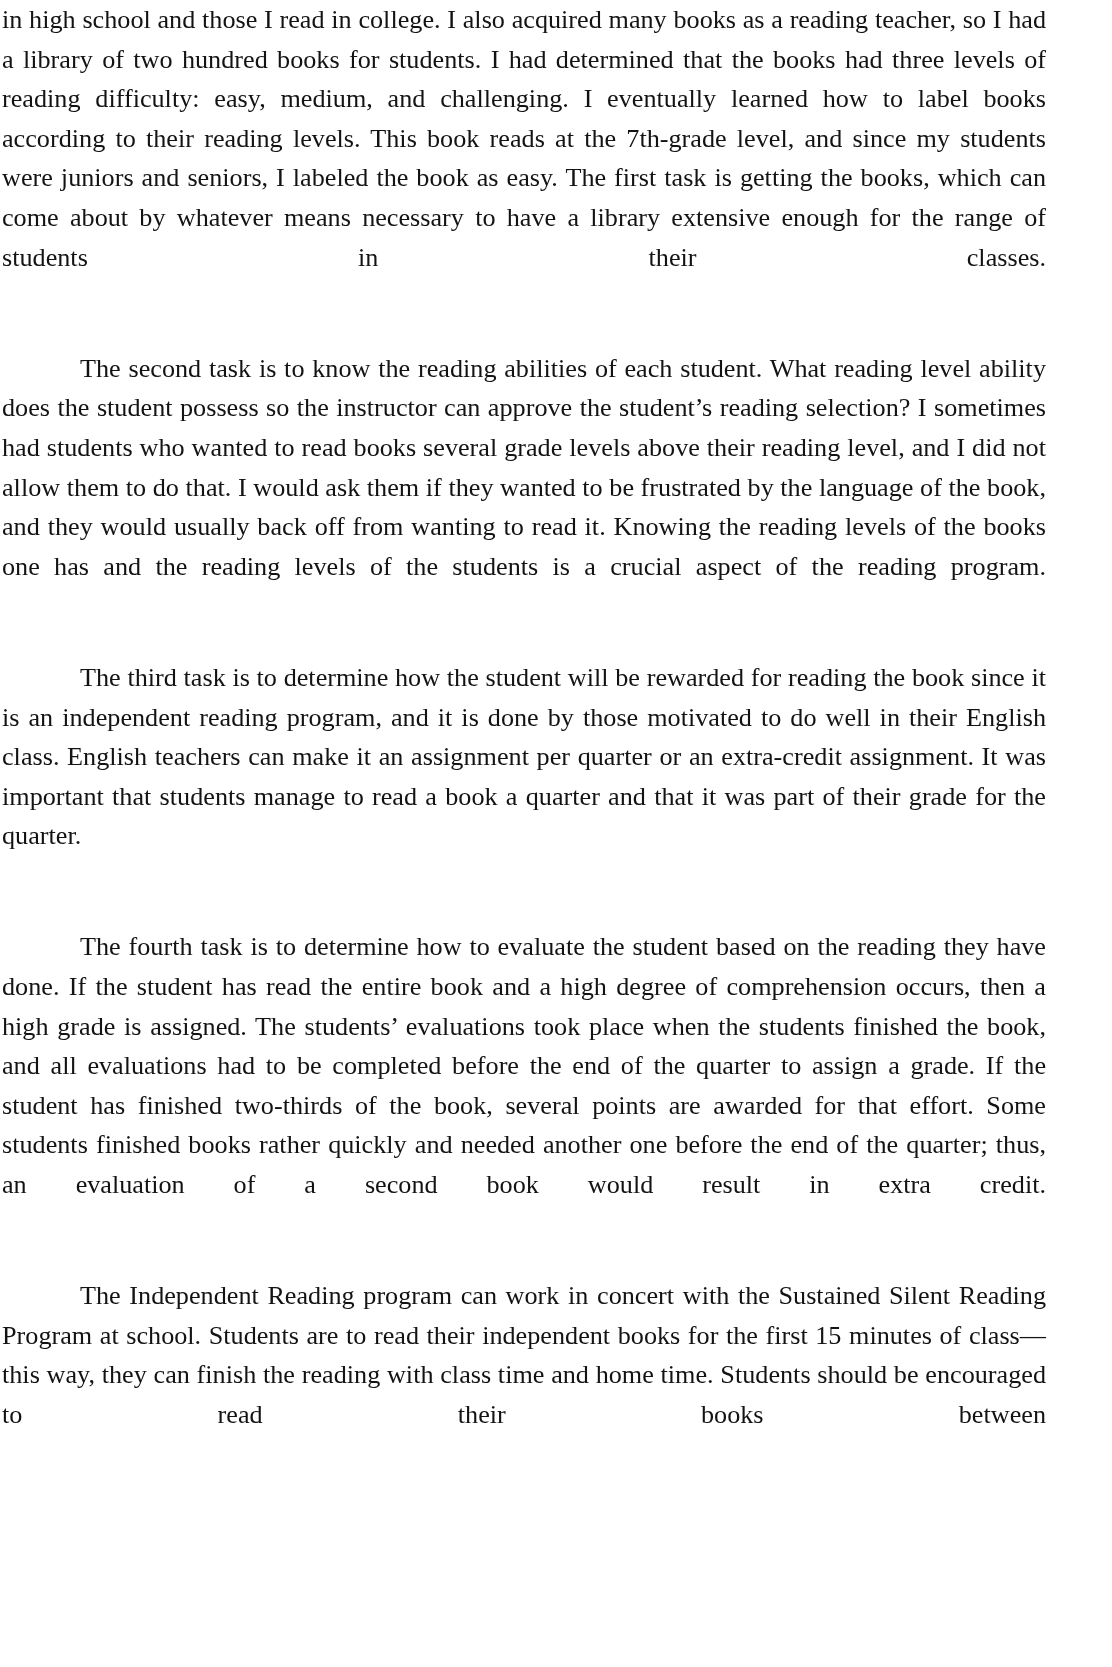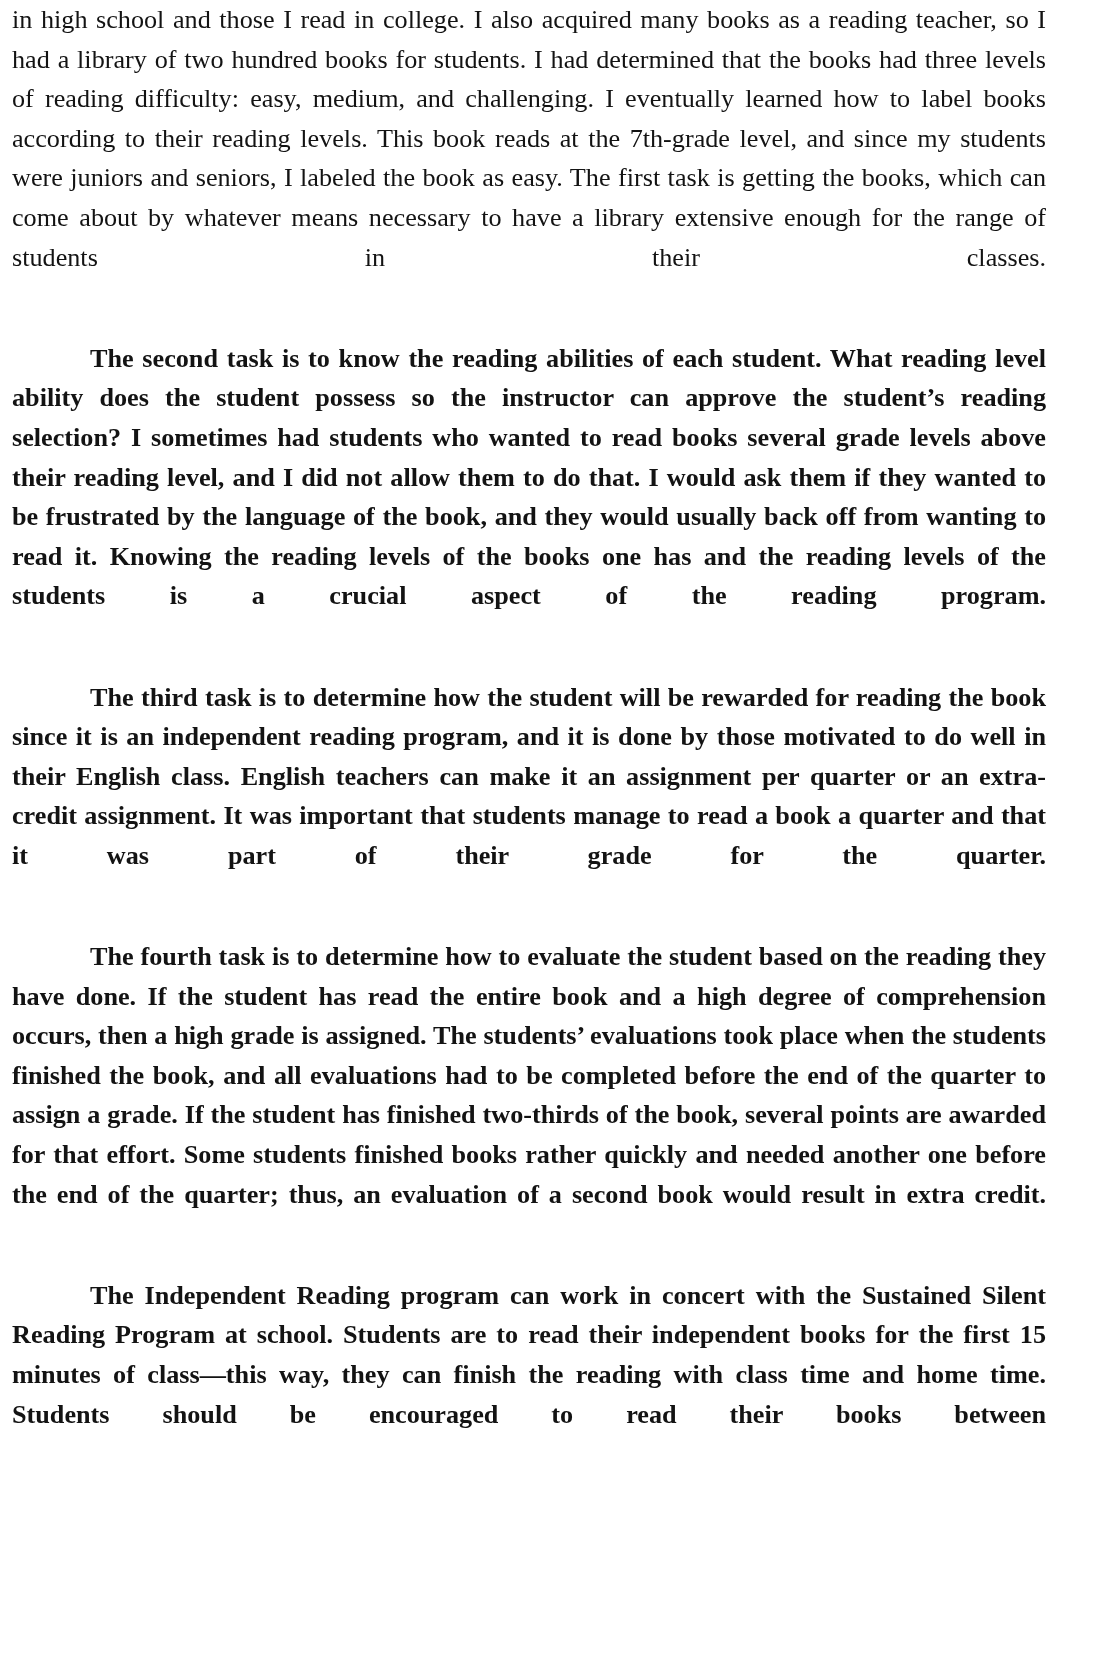--- a/index.html
+++ b/index.html
@@ -13,21 +13,21 @@
     height: 1667px;
     overflow: hidden;
     font-family: "Liberation Serif", "DejaVu Serif", serif;
   }
   .page {
     position: relative;
     width: 1112px;
     height: 1667px;
     background: #ffffff;
     box-sizing: border-box;
-    padding: 0px 66px 0px 12px;
+    padding: 0px 66px 0px 2px;
   }
   .body-text {
     font-size: 26.2px;
     line-height: 39.6px;
     color: #131313;
     text-align: justify;
     text-justify: inter-word;
     -webkit-font-feature-settings: "liga" 1, "kern" 1;
     font-feature-settings: "liga" 1, "kern" 1;
     hyphens: none;
@@ -35,22 +35,21 @@
   }
   p.para {
     margin: 0 0 0 0;
     text-indent: 78px;
     text-align: justify;
   }
   p.para.continued {
     text-indent: 0;
   }
   p.para + p.para {
-    margin-top: 22px;
-    font-weight: bold;
+    margin-top: 32px;
   }
   
   p.para:after {
     content: "";
     display: inline-block;
     width: 100%;
   }
 </style>
 </head>
 <body>

